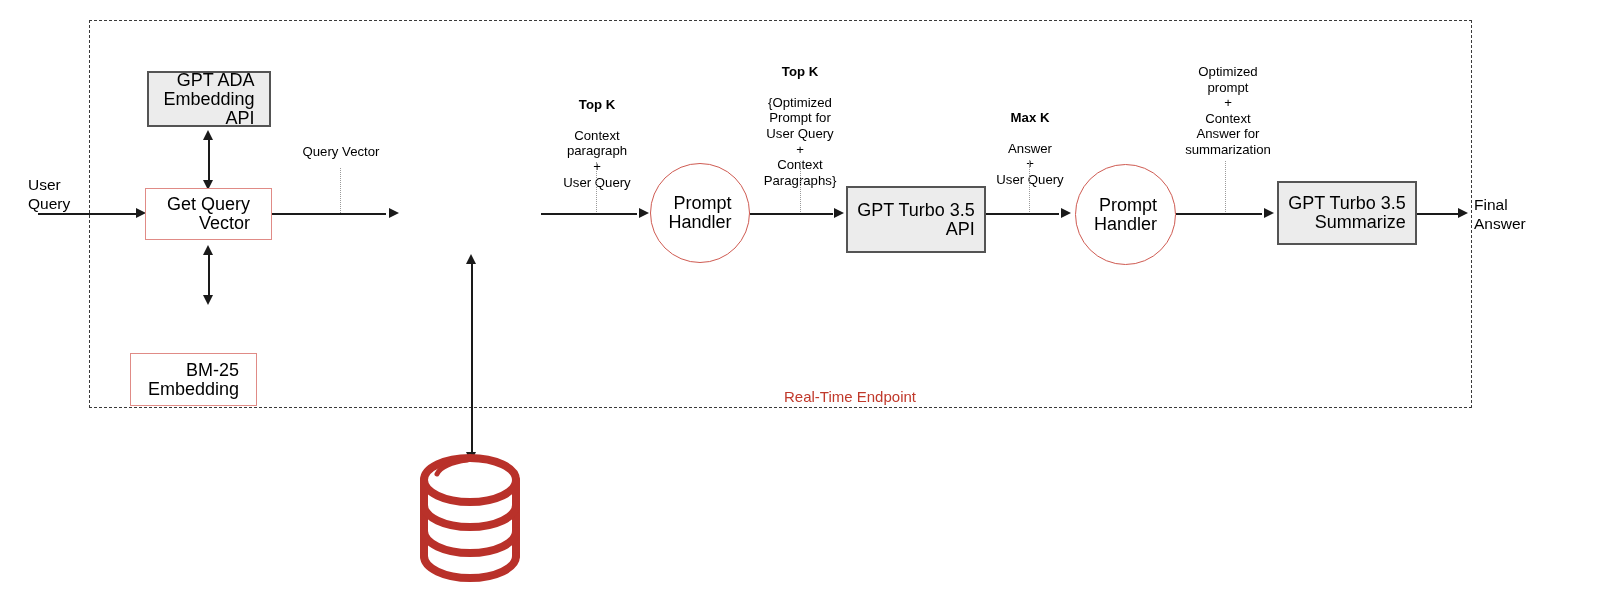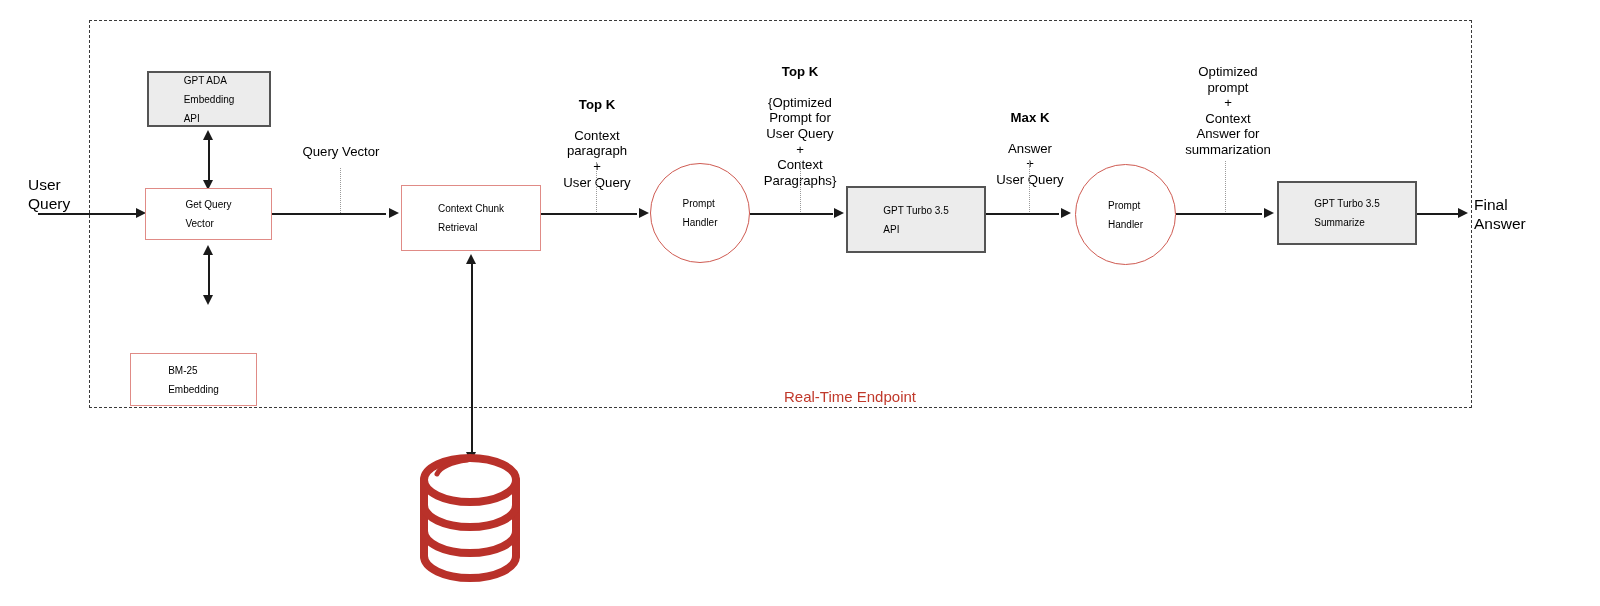--- a/index.html
+++ b/index.html
@@ -39,22 +39,22 @@
     line-height: 16px;
     white-space: nowrap;
   }
 
   
   .node {
     box-sizing: border-box;
     display: flex;
     align-items: center;
     justify-content: center;
-    text-align: left;
-    font-size: 10px;
+    text-align: right;
+    font-size: 18px;
     line-height: 19px;
     white-space: pre-line;
   }
   .node-gray {
     background: #ececec;
     border: 2px solid #545454;
   }
   .node-red {
     background: #ffffff;
     border: 1.8px solid #e08b86;
@@ -145,22 +145,20 @@
   <div class="abs arrow-d" style="left:203px; top:295px;"></div>
 
   <div class="abs node node-red" style="left:130px; top:305px; width:127px; height:53px;margin-top:48px;">BM-25
 Embedding</div>
 
   <div class="abs annot" style="left:277px; top:144px; width:128px;">Query Vector</div>
   <div class="abs leader" style="left:340px; top:168px; height:45px;"></div>
   <div class="abs hline" style="left:272px; top:213px; width:114px;"></div>
   <div class="abs arrow-r" style="left:389px; top:208px;"></div>
 
-  <div class="abs node node-red" style="left:401px; top:185px; width:140px; height:66px;">Context Chunk
-Retrieval</div>
 
   <div class="abs arrow-u" style="left:466px; top:254px;"></div>
   <div class="abs vline" style="left:471px; top:263px; height:192px;"></div>
   <div class="abs arrow-d" style="left:466px; top:452px;"></div>
 
   <svg class="shape" style="left:418px; top:448px;" width="115" height="138" viewBox="0 0 115 138">
     <g fill="none" stroke="#b9312a" stroke-width="8" stroke-linecap="round">
       <ellipse cx="52" cy="32" rx="46" ry="22"></ellipse>
       <path d="M6 32 L6 108"></path>
       <path d="M98 32 L98 108"></path>

